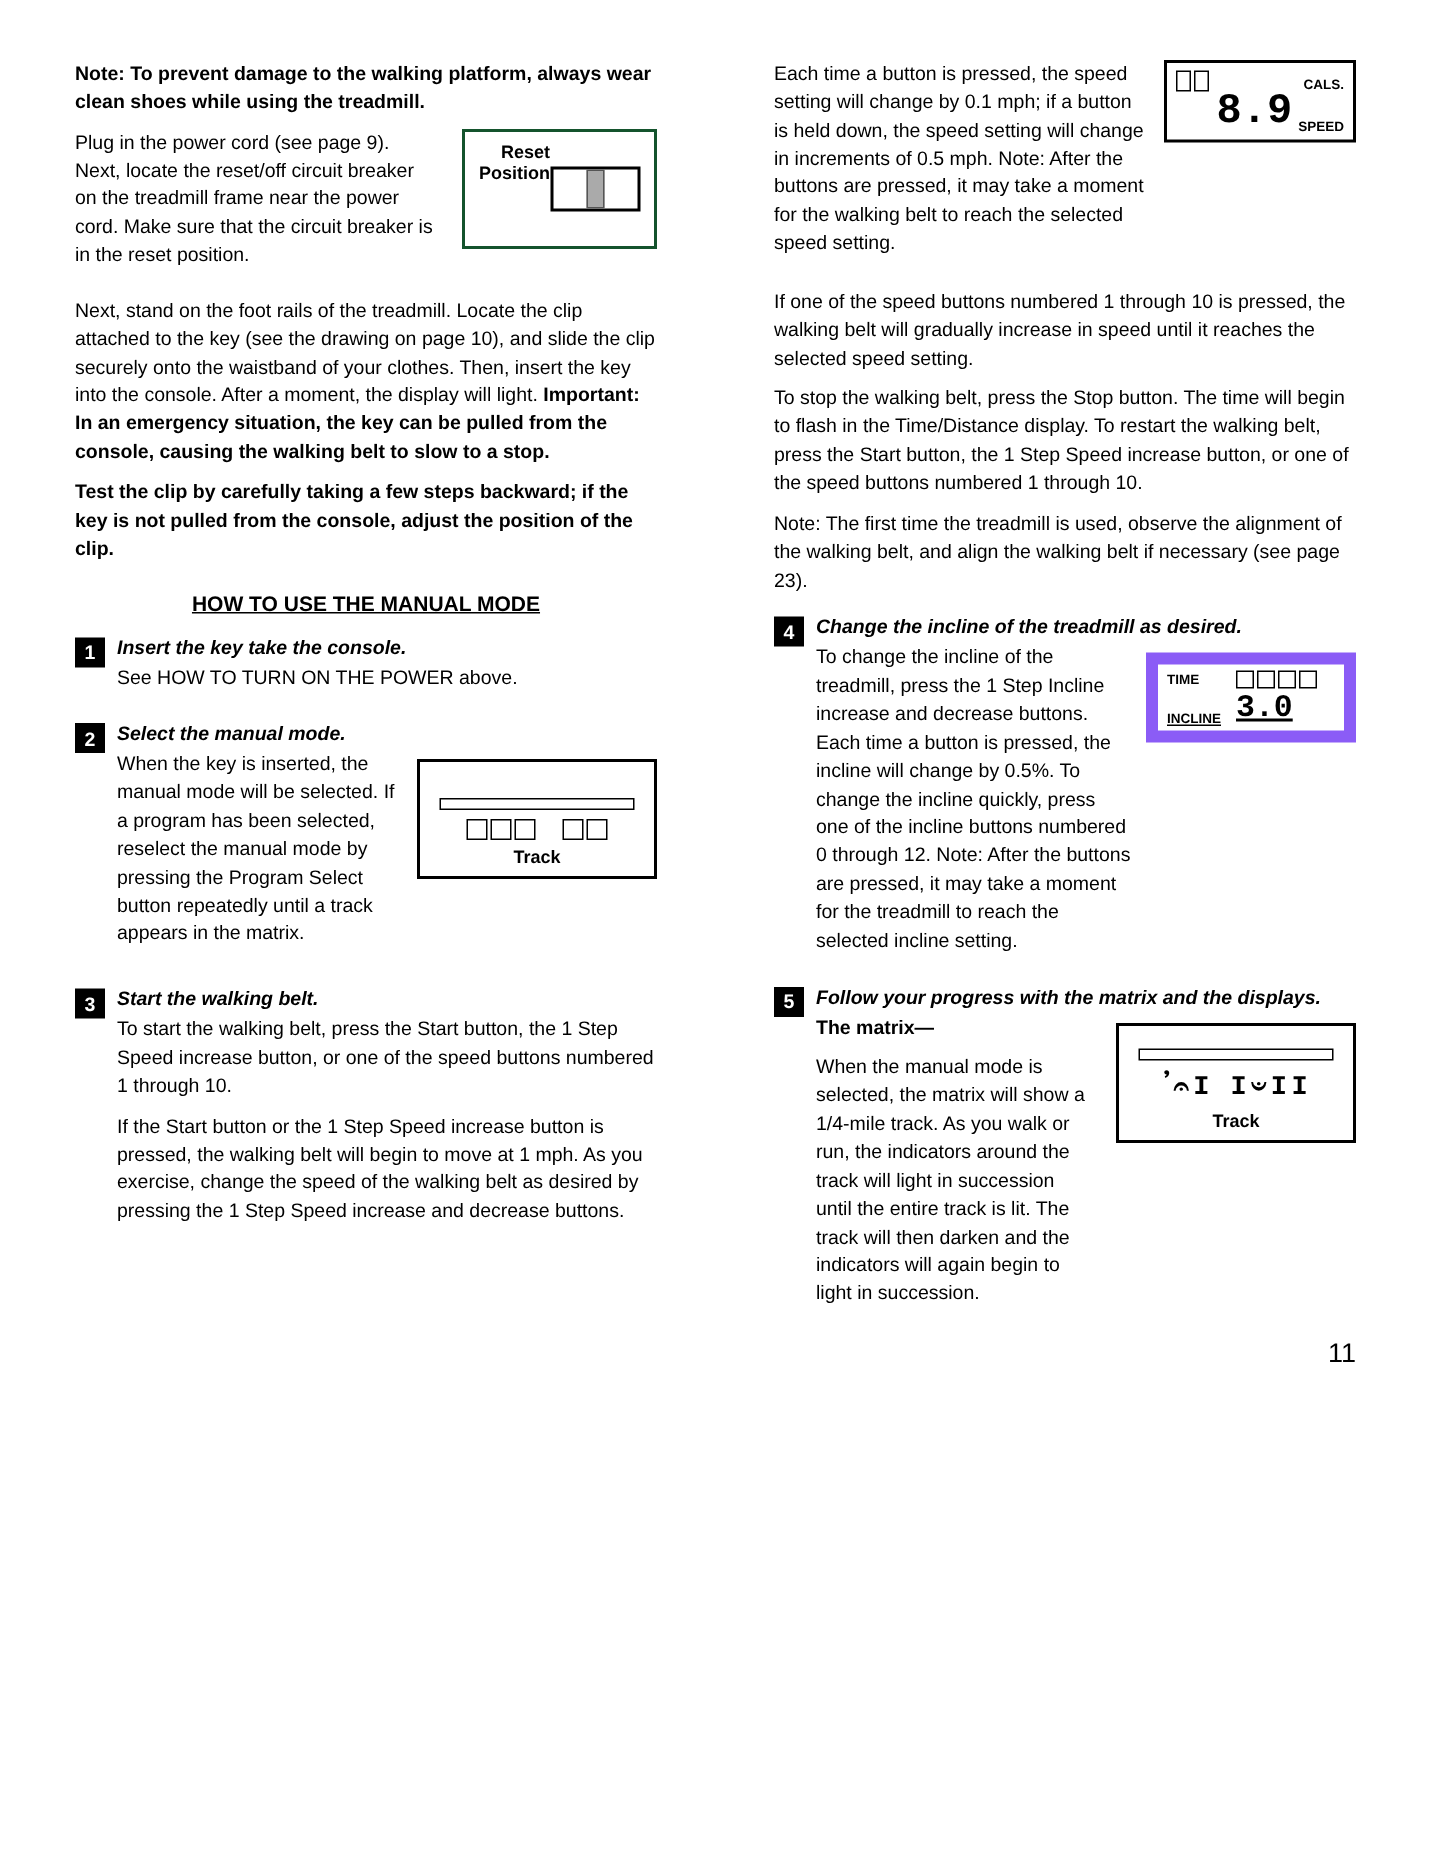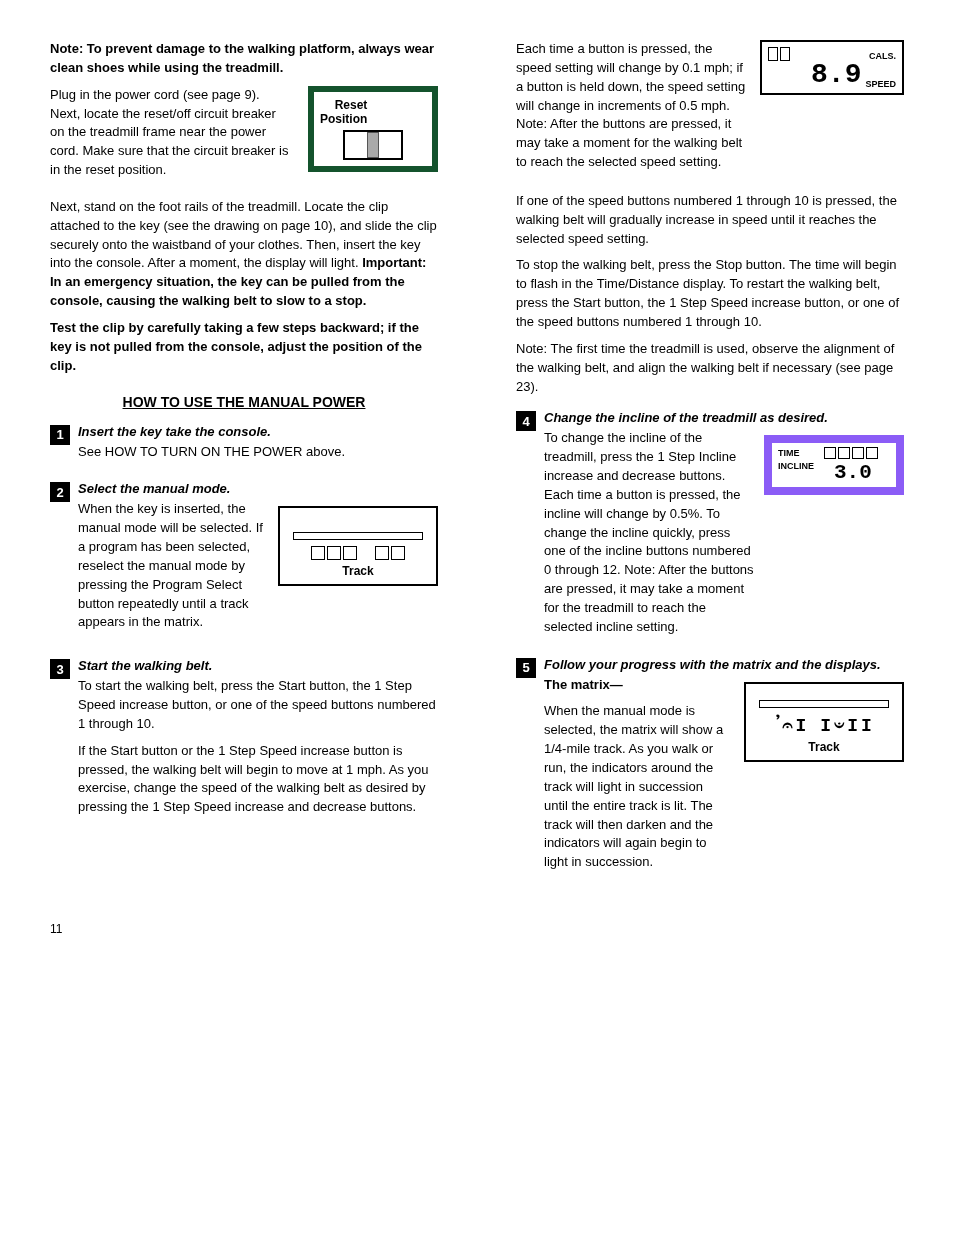--- a/index.html
+++ b/index.html
@@ -41,25 +41,25 @@
 
     
     .reset-pos-row {
       display: flex;
       align-items: flex-start;
       gap: 16px;
       margin-bottom: 10px;
     }
     .reset-pos-text { flex: 1; }
     .reset-box {
-      border: 6px solid #14532d;
+      border: 2px solid #14532d;
       width: 130px;
       min-height: 80px;
       display: flex;
-      flex-direction: column;
+      flex-direction: row;
       align-items: center;
       justify-content: center;
       font-size: 12px;
       font-weight: bold;
       padding: 6px;
       flex-shrink: 0;
     }
     .reset-box .box-label {
       font-size: 12px;
       font-weight: bold;
@@ -82,21 +82,21 @@
       width: 10px;
       height: 24px;
       background: #aaa;
       border: 1px solid #555;
       display: block;
     }
 
     
     .speed-display {
       border: 2px solid #000;
-      width: 144px;
+      width: 128px;
       height: 55px;
       display: flex;
       flex-direction: column;
       align-items: flex-end;
       justify-content: center;
       padding: 4px 6px;
       margin-bottom: 10px;
       flex-shrink: 0;
     }
     .speed-display .cals-label {
@@ -199,22 +199,23 @@
       width: 140px;
       height: 60px;
       display: flex;
       flex-direction: column;
       padding: 4px 6px;
       margin: 6px 0;
       flex-shrink: 0;
     }
     .incline-row {
       display: flex;
-      align-items: flex-start;
-      gap: 16px;
+      align-items: flex-end;
+      gap: 6px;
+      text-decoration: underline;
     }
     .incline-label-sm {
       font-size: 9px;
       font-weight: bold;
       width: 40px;
     }
     .incline-number {
       font-size: 21px;
       font-weight: bold;
       font-family: 'Courier New', monospace;
@@ -243,23 +244,22 @@
     
     .step-with-img {
       display: flex;
       gap: 10px;
       align-items: flex-start;
       margin-bottom: 6px;
     }
 
     
     .page-number {
-      text-align: left;
-      margin-top: 30px;
-      font-size: 12px;
+      text-align: right;
+      font-size: 18px;
     }
 
     
     .right-top {
       display: flex;
       gap: 12px;
       align-items: flex-start;
       margin-bottom: 12px;
     }
     .right-top-text { flex: 1; }
@@ -325,21 +325,21 @@
           <div class="box-label">Reset<br>Position</div>
           <div class="reset-switch"></div>
         </div>
       </div>
 
       <p><span>Next, stand on the foot rails of the treadmill. Locate the clip attached to the key (see the drawing on page 10), and slide the clip securely onto the waistband of your clothes. Then, insert the key into the console. After a moment, the display will light.</span> <span class="bold">Important: In an emergency situation, the key can be pulled from the console, causing the walking belt to slow to a stop.</span></p>
       <p class="bold" style="margin-top:6px;">Test the clip by carefully taking a few steps backward; if the key is not pulled from the console, adjust the position of the clip.</p>
 
       <div class="section-divider"></div>
 
-      <div class="manual-section-title">HOW TO USE THE MANUAL POWER</div>
+      <div class="manual-section-title">HOW TO USE THE MANUAL MODE</div>
 
       <div class="step">
         <div class="step-number">1</div>
         <div class="step-content">
           <div class="step-title">Insert the key take the console.</div>
           <p>See HOW TO TURN ON THE POWER above.</p>
         </div>
       </div>
 
       <div class="step">

